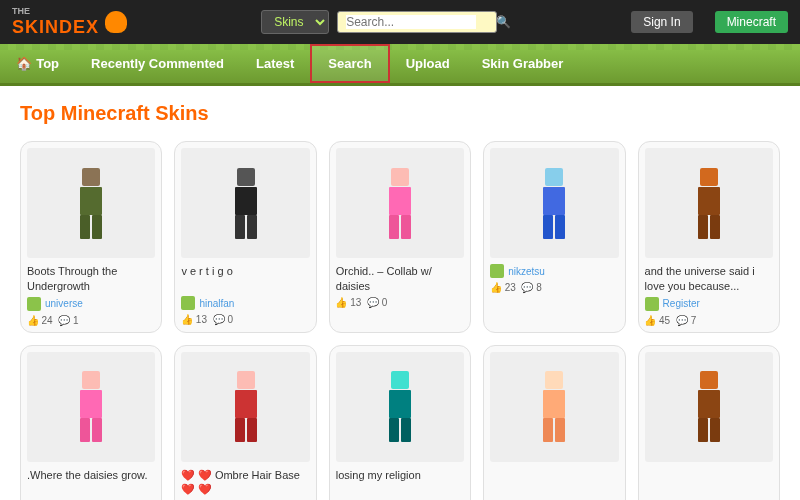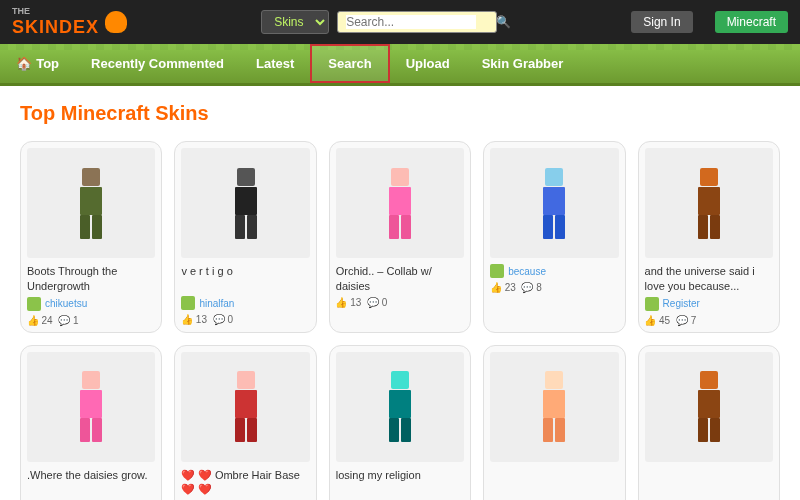--- a/index.html
+++ b/index.html
@@ -320,21 +320,21 @@
             <div class="skin-body"></div>
             <div class="skin-legs">
               <div class="skin-leg"></div>
               <div class="skin-leg"></div>
             </div>
           </div>
         </div>
         <div class="skin-name">Boots Through the Undergrowth</div>
         <div class="skin-author-row">
           <div class="author-avatar"></div>
-          <span class="author-name">chikuetsu</span>
+          <span class="author-name">universe</span>
         </div>
         <div class="skin-stats">
           <span class="stat-item"><span class="thumb-icon">👍</span> 24</span>
           <span class="stat-item"><span class="comment-icon">💬</span> 1</span>
         </div>
       </div>
       <div class="skin-card">
         <div class="skin-img-area theme-bw">
           <div class="skin-figure">
             <div class="skin-head"></div>
@@ -378,21 +378,21 @@
             <div class="skin-head"></div>
             <div class="skin-body"></div>
             <div class="skin-legs">
               <div class="skin-leg"></div>
               <div class="skin-leg"></div>
             </div>
           </div>
         </div>
         <div class="skin-author-row">
           <div class="author-avatar"></div>
-          <span class="author-name">because</span>
+          <span class="author-name">nikzetsu</span>
         </div>
         <div class="skin-stats">
           <span class="stat-item"><span class="thumb-icon">👍</span> 23</span>
           <span class="stat-item"><span class="comment-icon">💬</span> 8</span>
         </div>
       </div>
       <div class="skin-card">
         <div class="skin-img-area theme-brown">
           <div class="skin-figure">
             <div class="skin-head"></div>

